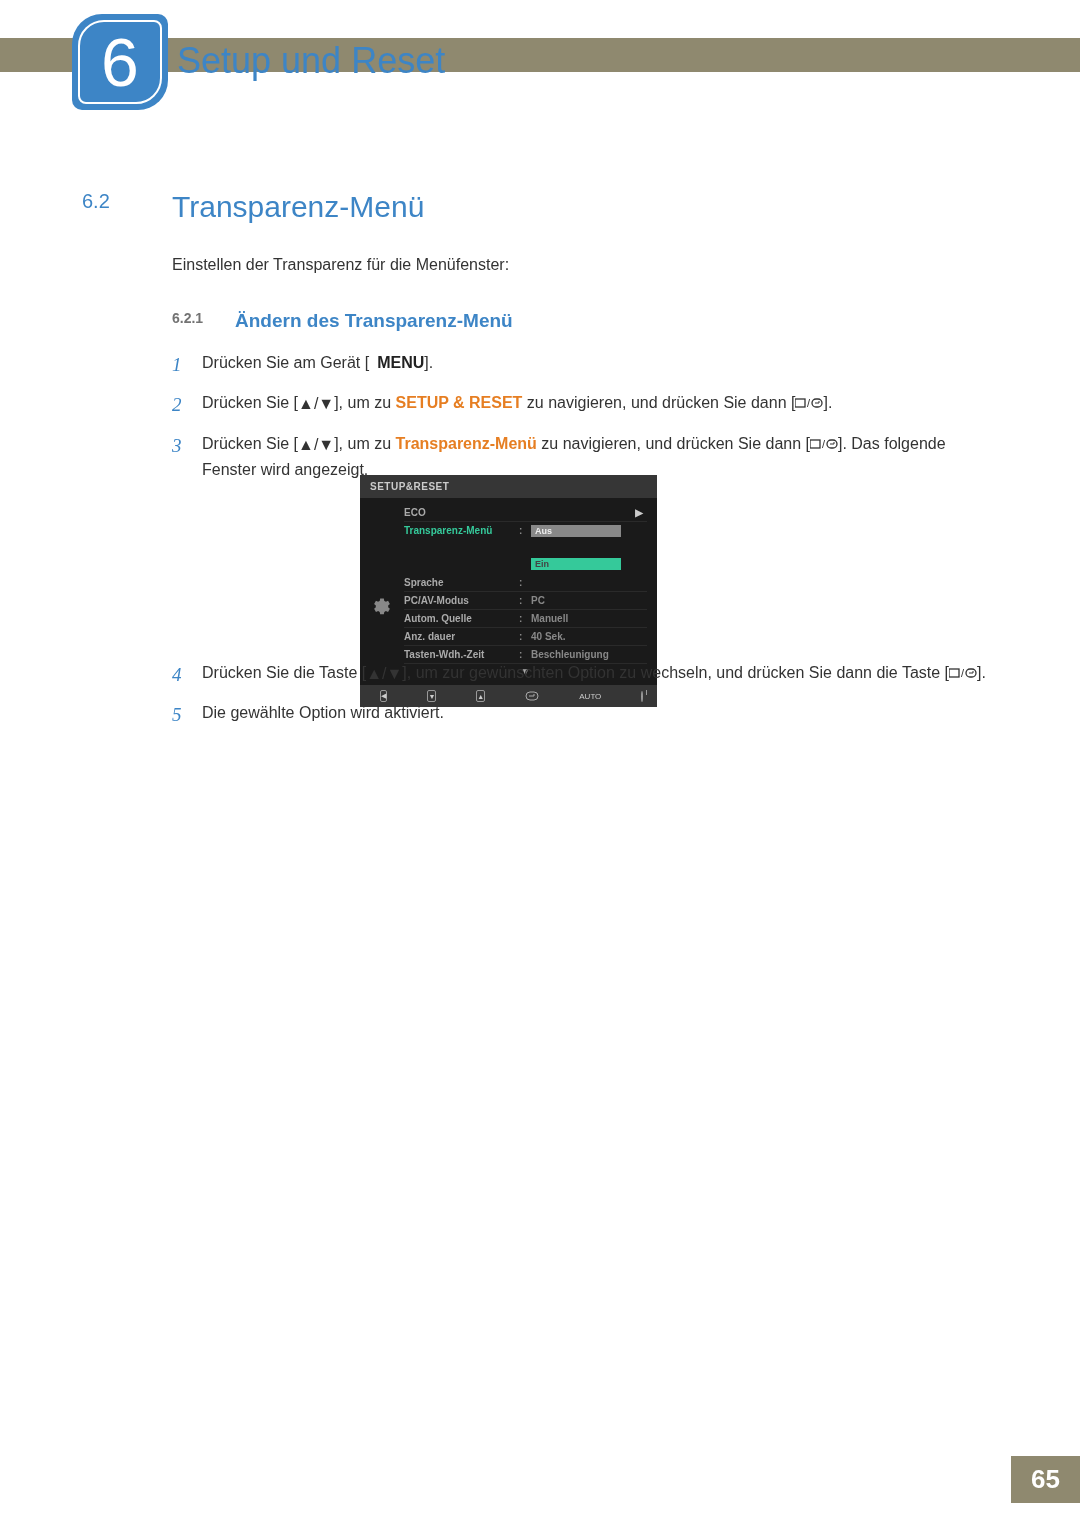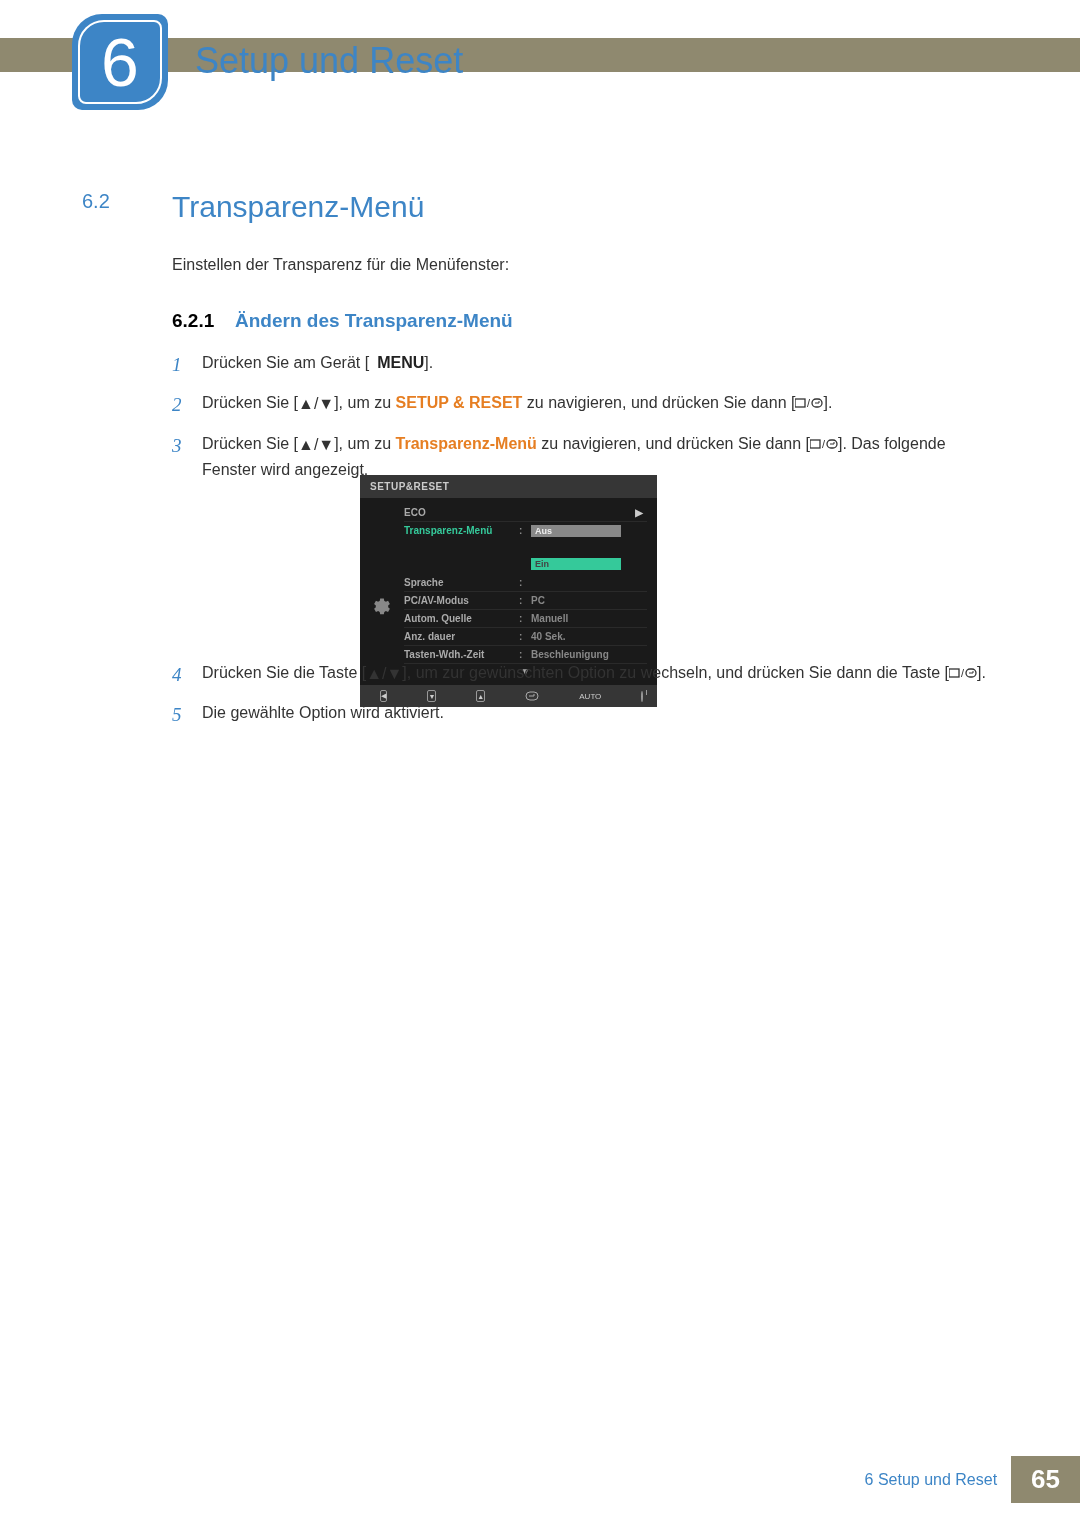--- a/index.html
+++ b/index.html
@@ -41,21 +41,21 @@
     justify-content: center;
   }
   .chapter-number {
     color: #fff;
     font-size: 68px;
     font-weight: 300;
   }
   .chapter-title {
     position: absolute;
     top: 40px;
-    left: 195px;
+    left: 177px;
     color: #3d85c6;
     font-size: 36px;
     font-weight: 400;
   }
   .section-number {
     position: absolute;
     top: 190px;
     left: 82px;
     color: #3d85c6;
     font-size: 20px;
@@ -73,22 +73,22 @@
     position: absolute;
     top: 256px;
     left: 172px;
     font-size: 16px;
     color: #333;
   }
   .subsection-number {
     position: absolute;
     top: 310px;
     left: 172px;
-    color: #000000;
-    font-size: 19px;
+    color: #737373;
+    font-size: 14px;
     font-weight: bold;
   }
   .subsection-title {
     position: absolute;
     top: 310px;
     left: 235px;
     color: #3d85c6;
     font-size: 19px;
     font-weight: bold;
   }
@@ -407,15 +407,14 @@
           </svg></span><span>].</span>
     </span>
   </div>
   <div class="step">
     <span class="step-num">5</span>
     <span class="step-text">Die gewählte Option wird aktiviert.</span>
   </div>
 </div>
 
 <div class="footer-bar">
-  <div class="footer-text">6 Setup und Reset</div>
   <div class="footer-page">65</div>
 </div>
 
 </body></html>

